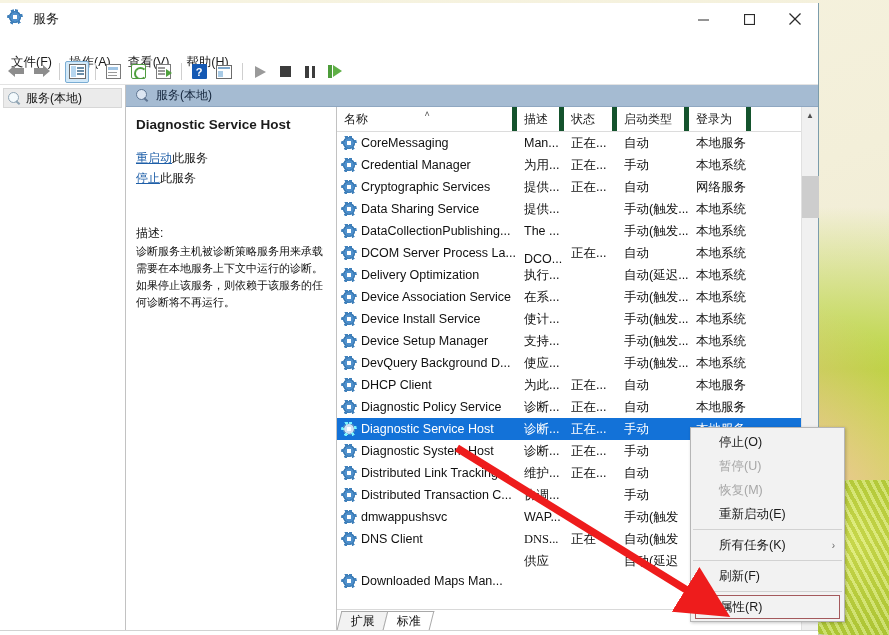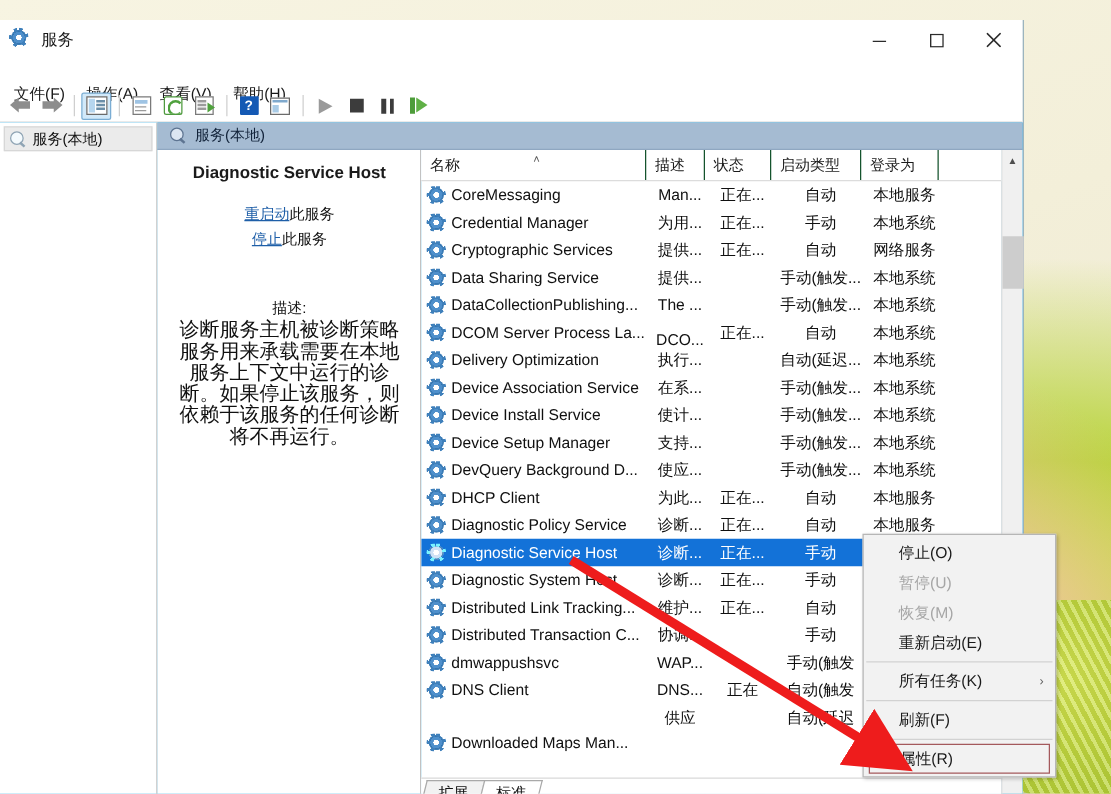--- a/index.html
+++ b/index.html
@@ -52,21 +52,21 @@
   }
   #wall-paw {
     position: absolute; left: 745px; top: 585px; width: 90px; height: 50px;
   }
   #wall-paw i {
     position: absolute; background: #fff; border-radius: 50%; opacity: .92;
   }
 
   
   #window {
-    position: absolute; left: 0; top: 16px; width: 819px; height: 604px;
+    position: absolute; left: 0; top: 3px; width: 819px; height: 604px;
     background: #ffffff;
     border-right: 1px solid #7c9cab;
     border-bottom: 1px solid #7c9cab;
   }
 
   
   #titlebar {
     position: relative; height: 32px; background: #ffffff;
     display: flex; align-items: center;
   }
@@ -200,21 +200,21 @@
   .ic-restart { width: 14px; height: 13px; position: relative; }
   .ic-restart::before {
     content: ""; position: absolute; left: 0; top: 0; width: 3.5px; height: 13px; background: #4d9c3a;
   }
   .ic-restart::after {
     content: ""; position: absolute; left: 4.5px; top: 0; width: 0; height: 0;
     border-top: 6.5px solid transparent; border-bottom: 6.5px solid transparent; border-left: 9px solid #5fb046;
   }
 
   
-  #body-split { display: flex; height: 545px; background: #0ea5e9; text-align: center; }
+  #body-split { display: flex; height: 545px; background: #0ea5e9; }
 
   
   #leftpane {
     width: 126px; border-right: 1px solid #c2c2c2; background: #fff; padding-top: 3px;
   }
   .tree-item {
     display: flex; align-items: center; height: 20px; margin: 0 3px;
     padding-left: 4px; background: #ebebeb; border: 1px solid #d7d7d7;
     font-size: 12px; color: #111;
   }
@@ -246,31 +246,31 @@
 
   
   #details {
     width: 211px; padding: 10px 9px 0 10px; background: #fff;
     border-right: 1px solid #c2c2c2;
   }
   #svc-title { font-size: 13.5px; font-weight: bold; color: #1b1b1b; margin-bottom: 18px; }
   .action-line { font-size: 12px; color: #111; margin-bottom: 3px; }
   .action-line a { color: #1f5fa8; text-decoration: underline; cursor: pointer; }
   #desc-label { font-size: 12px; color: #111; margin-top: 38px; }
-  #desc-text { font-size: 16px; color: #111; line-height: 17px; margin-top: 1px; }
+  #desc-text { font-size: 11px; color: #111; line-height: 17px; margin-top: 1px; }
 
   
   #listwrap { flex: 1; display: flex; flex-direction: column; min-width: 0; background: #fff; }
   #listhead {
     height: 25px; display: flex; background: #fff; border-bottom: 1px solid #dcdcdc;
     position: relative; flex: none;
   }
   #listhead .hc {
     display: flex; align-items: center; font-size: 12px; color: #1a1a1a;
-    border-right: 1px solid #14532d; padding-left: 7px; position: relative;
+    border-right: 5px solid #14532d; padding-left: 7px; position: relative;
     white-space: nowrap; overflow: hidden;
   }
   #listhead .hc .sortmark {
     position: absolute; left: 50%; top: 2px; font-size: 9px; color: #555;
   }
   #listrows { flex: 1; overflow: hidden; position: relative; }
   .row {
     display: flex; height: 22px; align-items: center; font-size: 12.5px; color: #101010;
   }
   .row.sel { background: #1372d8; color: #fff; }
@@ -654,21 +654,21 @@
                 <div class="cell" style="width: 47px;">WAP...</div>
                 <div class="cell" style="width: 53px;"></div>
                 <div class="cell" style="width: 72px;">手动(触发</div>
                 <div class="cell" style="width: 62px;"></div>
               </div>
               <div class="row">
                 <div class="cell name" style="width: 180px;">
                   <span class="gear"></span>
                   <span>DNS Client</span>
                 </div>
-                <div class="cell" style="width: 47px;">DNS...</div>
+                <div class="cell" style="width: 47px; font-family: Liberation Serif, serif;">DNS...</div>
                 <div class="cell" style="width: 53px;">正在</div>
                 <div class="cell" style="width: 72px;">自动(触发</div>
                 <div class="cell" style="width: 62px;"></div>
               </div>
               <div class="row">
                 <div class="cell name" style="width: 180px; margin-top: 40px;">
                   <span class="gear"></span>
                   <span>Downloaded Maps Man...</span>
                 </div>
                 <div class="cell" style="width: 47px;">供应</div>

